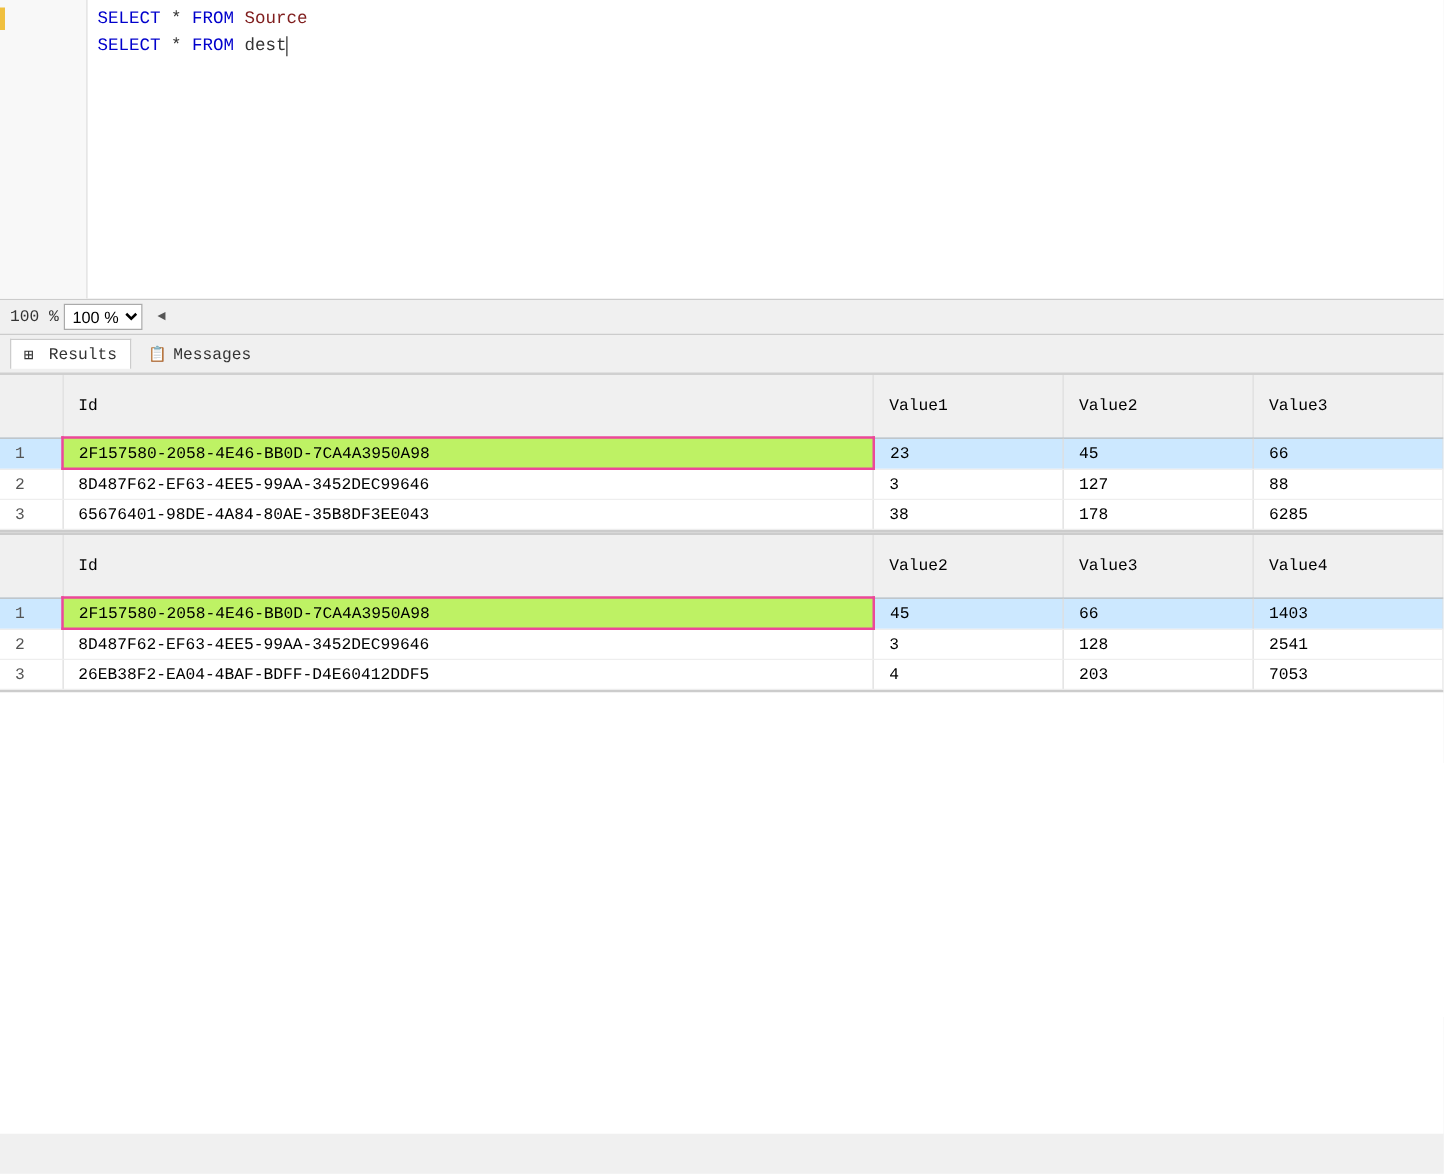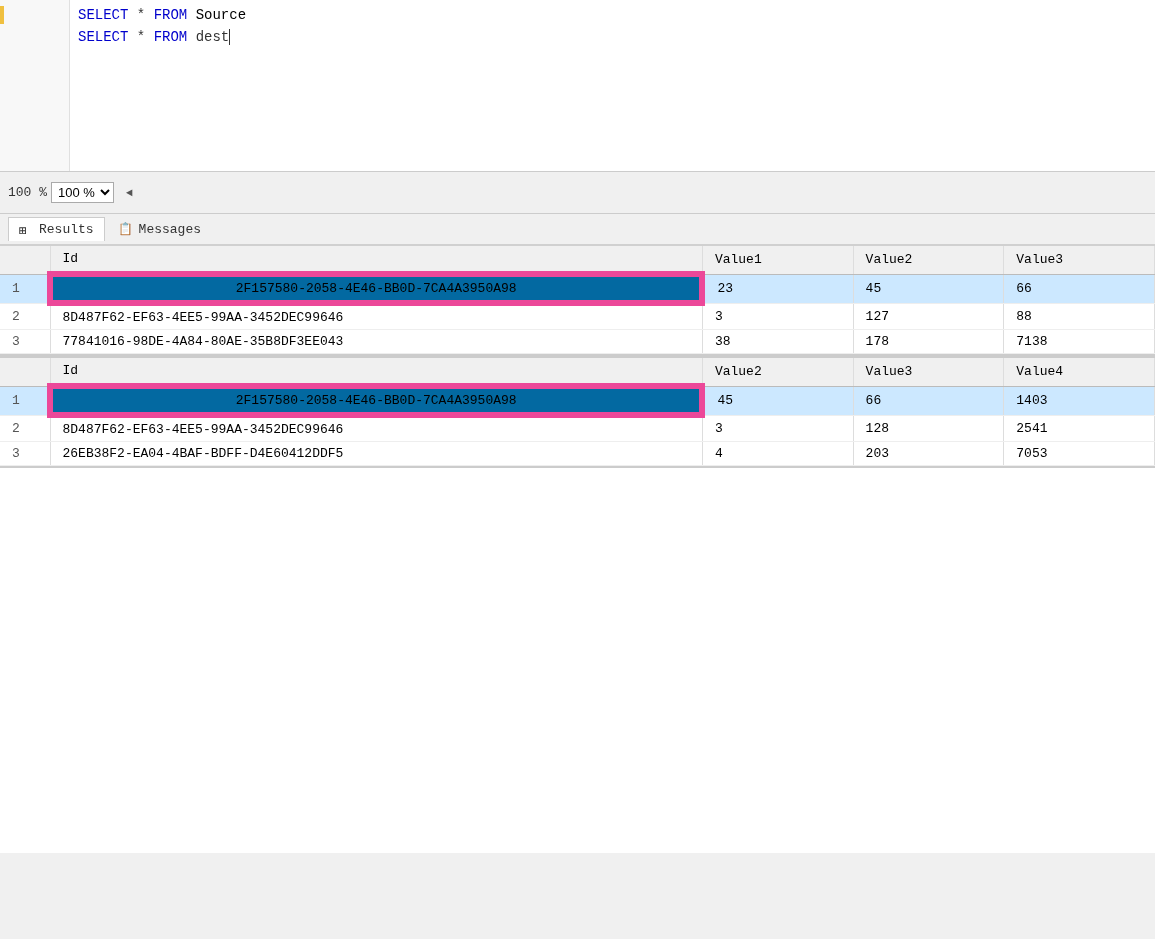--- a/index.html
+++ b/index.html
@@ -9,21 +9,21 @@
       background: #f0f0f0;
       width: 1155px;
       height: 939px;
       overflow: hidden;
     }
 
     
     .editor-area {
       background: #ffffff;
       border-bottom: 1px solid #cccccc;
-      height: 172px;
+      height: 240px;
       display: flex;
       overflow: hidden;
     }
 
     .line-numbers {
       background: #f8f8f8;
       border-right: 1px solid #e0e0e0;
       width: 70px;
       display: flex;
       flex-direction: column;
@@ -52,28 +52,28 @@
 
     .code-line {
       height: 22px;
       display: flex;
       align-items: center;
       white-space: nowrap;
     }
 
     .kw { color: #0000cc; font-weight: normal; }
     .op { color: #333333; }
-    .tbl { color: #000000; }
+    .tbl { color: #7f1d1d; }
     .cursor-line { background: transparent; }
 
     
     .zoom-bar {
       background: #f0f0f0;
       border-bottom: 1px solid #cccccc;
-      height: 42px;
+      height: 28px;
       display: flex;
       align-items: center;
       padding: 0 8px;
       gap: 4px;
     }
 
     .zoom-label {
       font-size: 13px;
       color: #333;
     }
@@ -148,21 +148,21 @@
       min-width: 700px;
     }
 
     thead tr {
       background: #f0f0f0;
       border-bottom: 1px solid #cccccc;
     }
 
     th {
       text-align: left;
-      padding: 5px 12px;
+      padding: 17px 12px;
       font-weight: normal;
       font-size: 13px;
       color: #000;
       border-right: 1px solid #dddddd;
       border-bottom: 1px solid #bbbbbb;
       white-space: nowrap;
     }
 
     th:first-child {
       width: 50px;
@@ -182,23 +182,22 @@
     td:first-child {
       color: #555;
       width: 50px;
     }
 
     tr.selected td {
       background: #cce8ff;
     }
 
     tr.selected td.id-cell {
-      background: #0369a1;
-      border: 6px solid #ec4899;
-      text-align: center;
+      background: #bef264;
+      border: 2px solid #ec4899;
     }
 
     td.id-cell {
       border: 1px solid #5599dd;
     }
 
     .results-area {
       height: 639px;
       display: flex;
       flex-direction: column;
@@ -280,24 +279,24 @@
           </tr>
           <tr>
             <td>2</td>
             <td>8D487F62-EF63-4EE5-99AA-3452DEC99646</td>
             <td>3</td>
             <td>127</td>
             <td>88</td>
           </tr>
           <tr>
             <td>3</td>
-            <td>77841016-98DE-4A84-80AE-35B8DF3EE043</td>
+            <td>65676401-98DE-4A84-80AE-35B8DF3EE043</td>
             <td>38</td>
             <td>178</td>
-            <td>7138</td>
+            <td>6285</td>
           </tr>
         </tbody>
       </table>
     </div>
 
     <div style="height: 2px; background: #cccccc;"></div>
 
     <div class="result-table-wrapper">
       <table>
         <thead>

